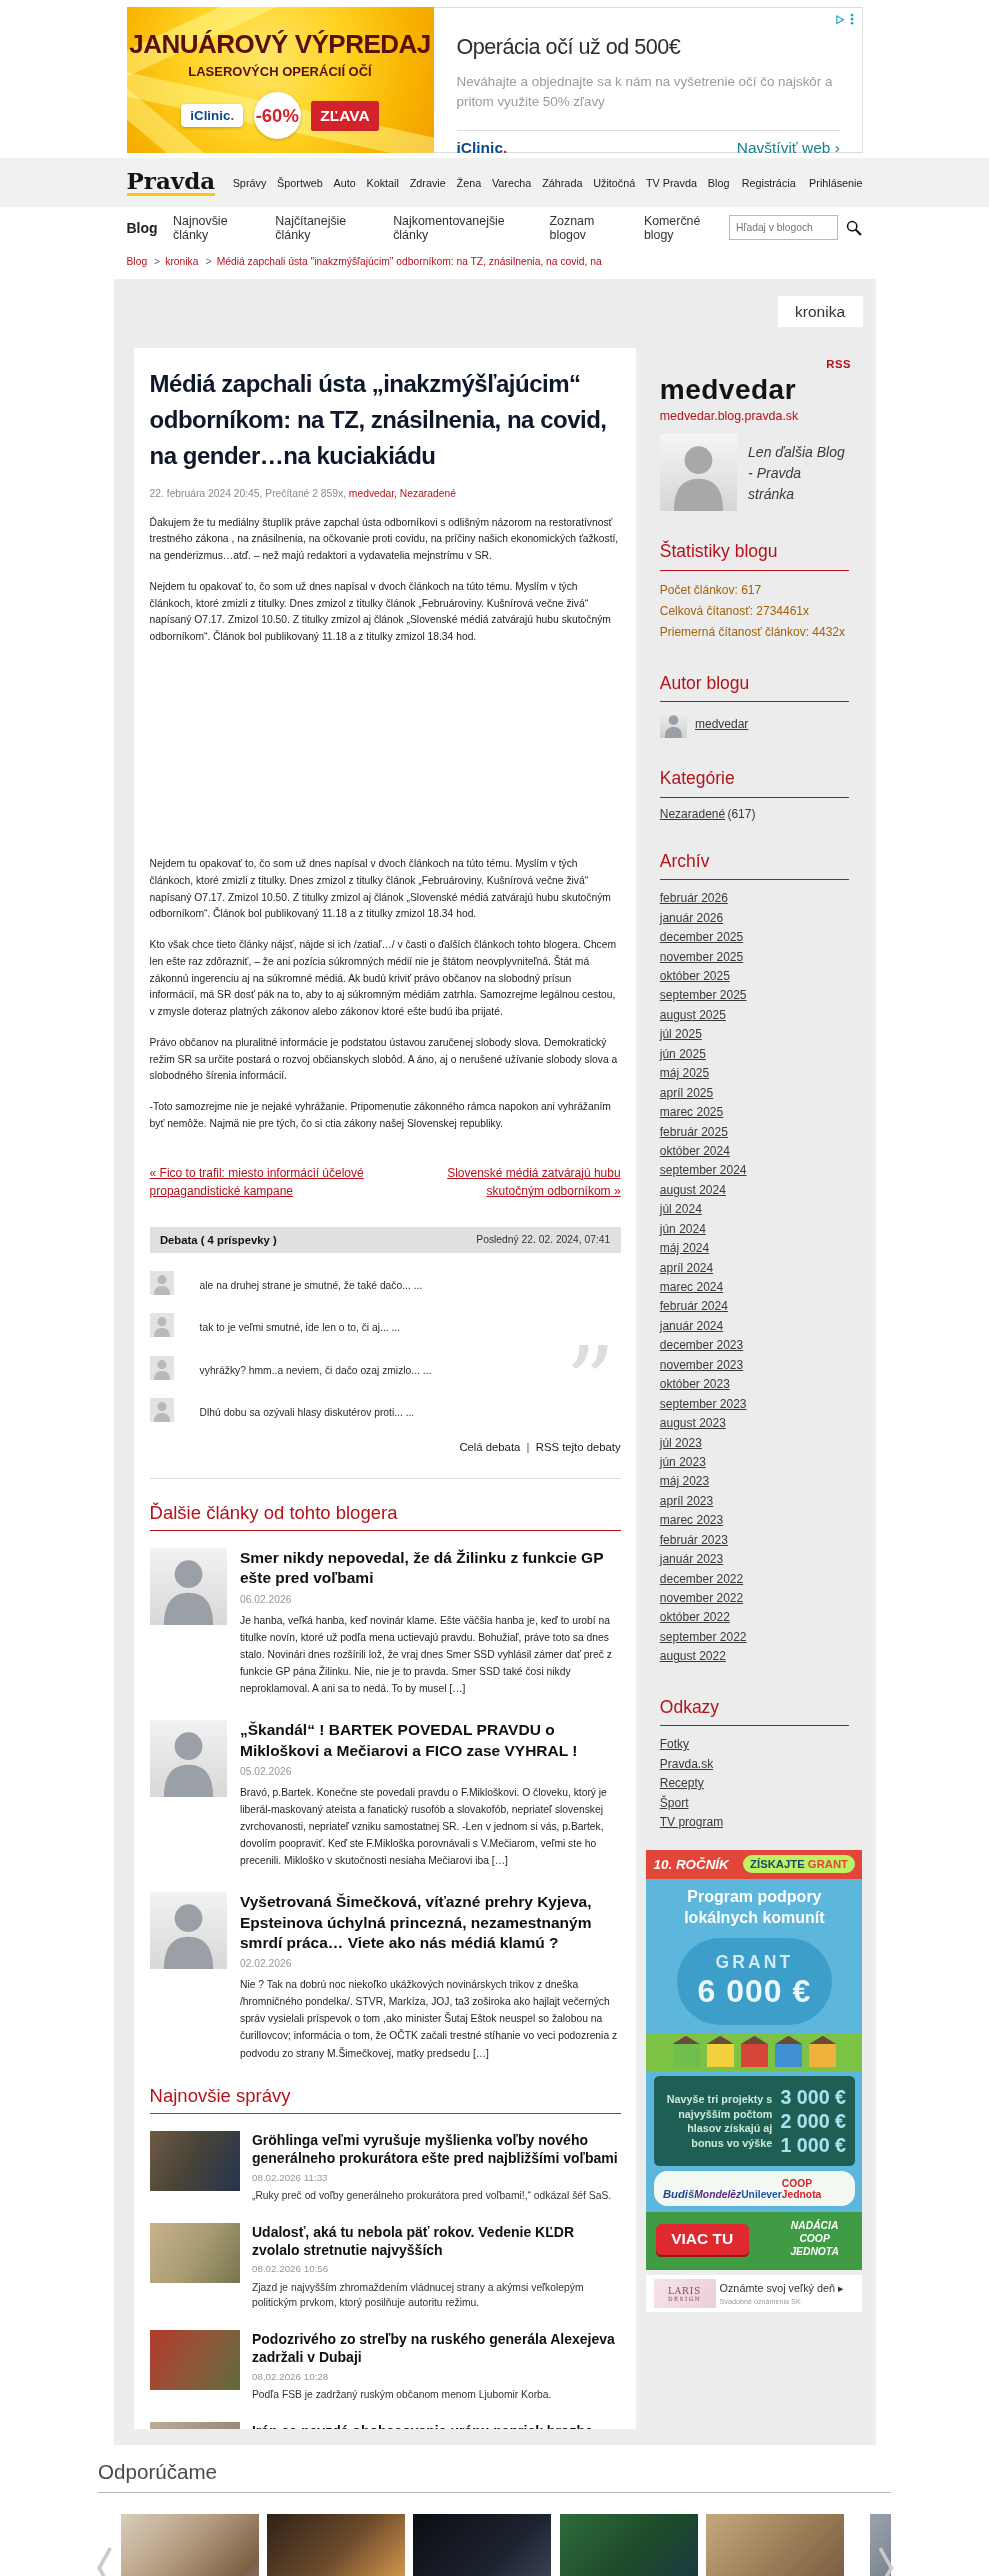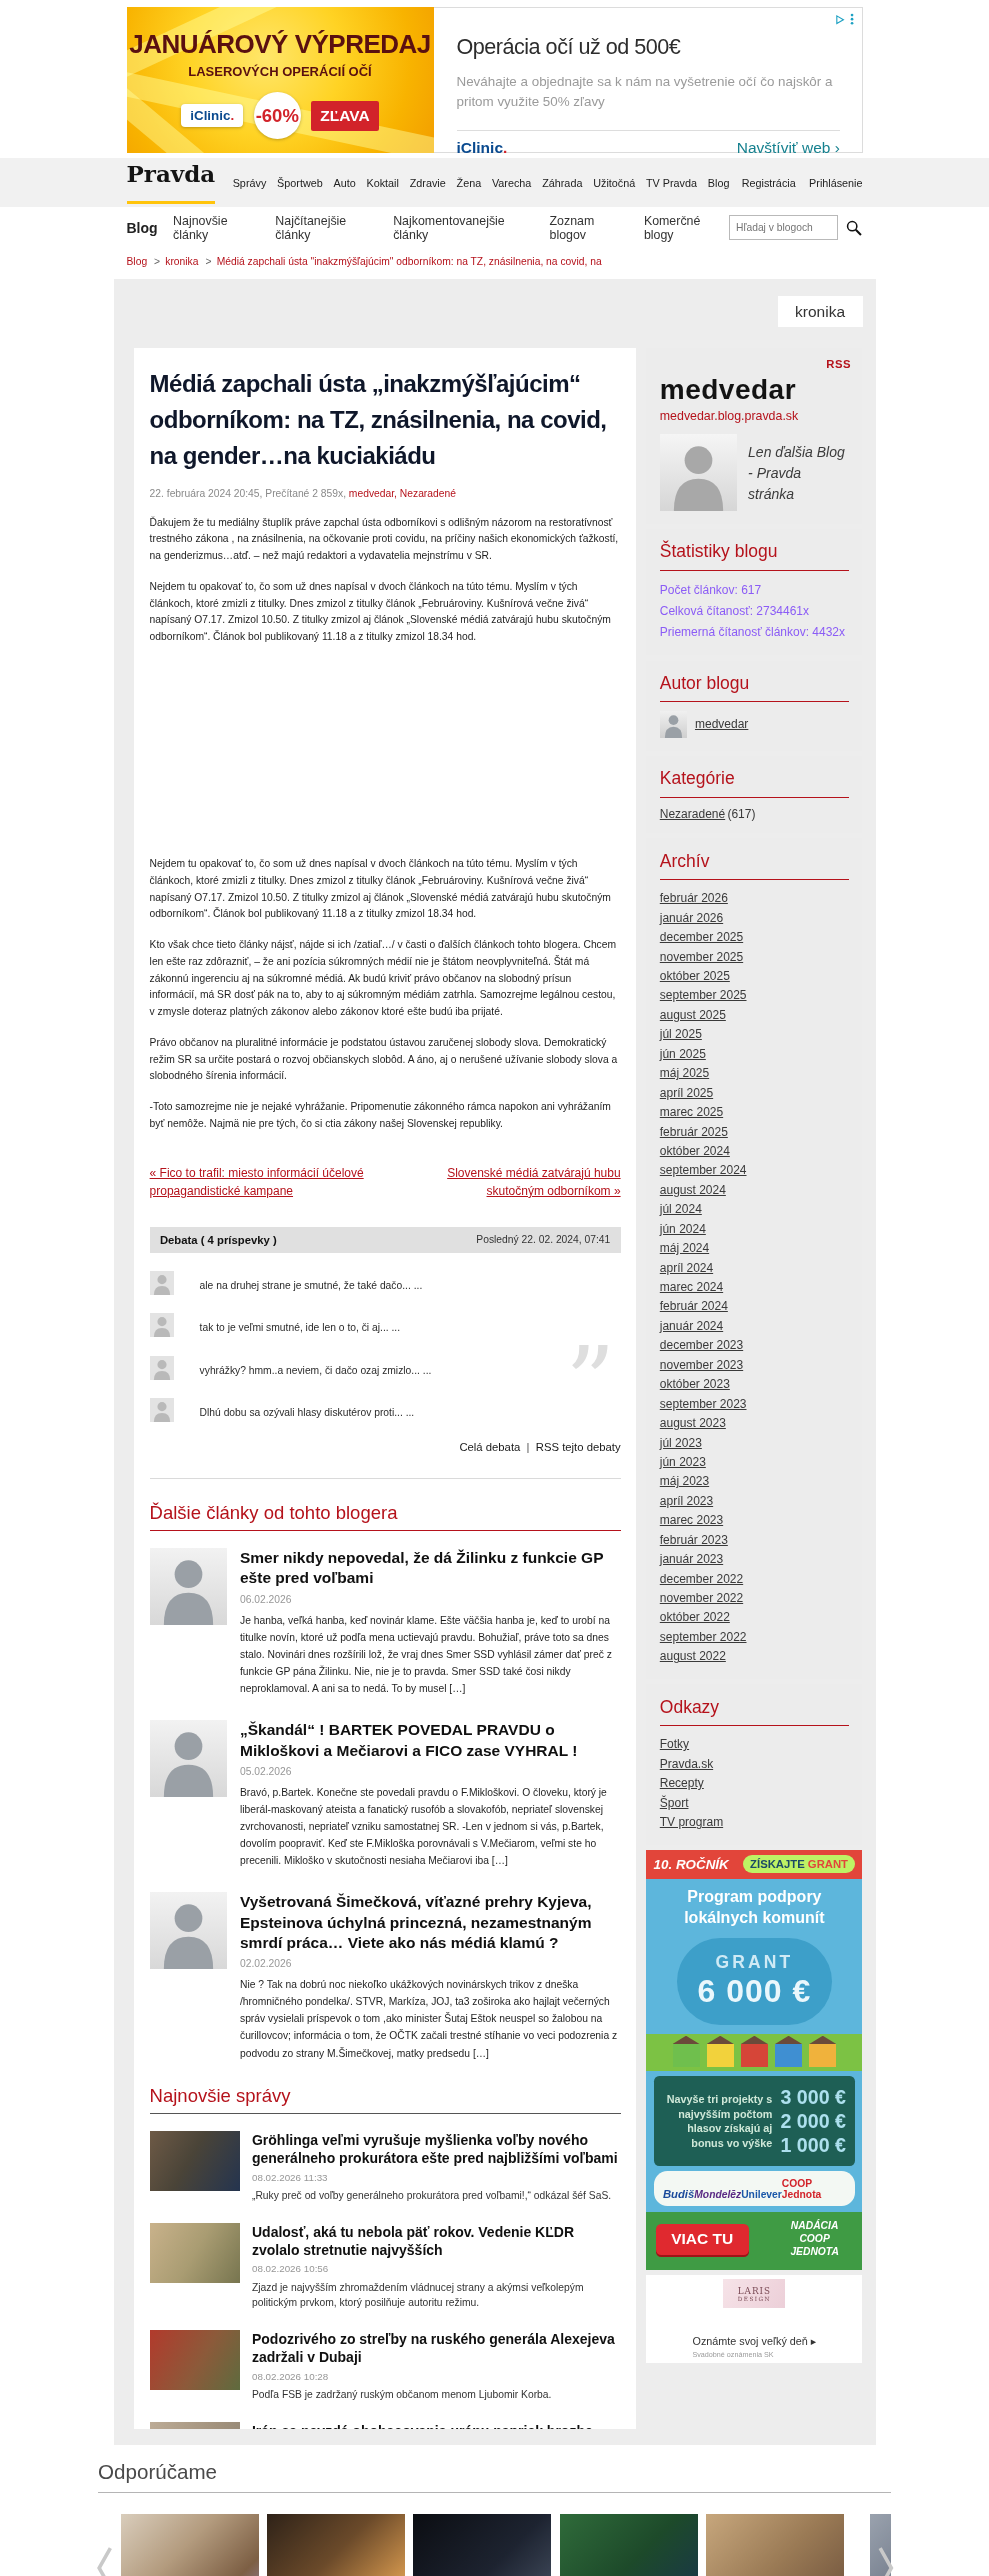--- a/index.html
+++ b/index.html
@@ -28,21 +28,21 @@
   .ta-bottom { border-top:0.5px solid #ddd; margin-top:17.5px; padding:8.2px 0; display:flex; justify-content:space-between; align-items:center; }
   .ta-brand { font-size:15.5px; font-weight:bold; color:#0a4a8f; }
   .ta-brand em { color:#d2232a; font-style:normal; }
   .ta-cta { font-size:15.5px; color:#16818f; }
 
   
   .hdr { background:#f1f1f1; height:49px; margin-top:5.2px; }
   .wrap { width:736px; margin:0 auto; }
   .hdr-in { display:flex; align-items:center; height:49px; }
   .logo { font-family:"DejaVu Serif", serif; font-size:23px; font-weight:bold; color:#141414;
-    border-bottom:3.6px solid #ffc40c; line-height:1.0; padding-bottom:16px; margin-right:17.5px; }
+    border-bottom:3.6px solid #ffc40c; line-height:1.0; padding-bottom:1px; margin-right:17.5px; }
   .hnav-wrap { display:flex; gap:10.8px; }
   .hnav { font-size:10.8px; color:#222; }
   .hdr-right { margin-left:auto; display:flex; gap:13.4px; font-size:10.8px; color:#222; }
 
   
   .bnav { background:#fff; height:41px; }
   .bnav-in { display:flex; align-items:center; height:41px; }
   .bnav-title { font-size:14px; font-weight:bold; margin-right:15.5px; }
   .bnav-items { display:flex; gap:14px; }
   .bnav-items a { font-size:12.4px; color:#333; }
@@ -110,21 +110,21 @@
   .side { width:216px; display:flex; flex-direction:column; gap:5.2px; }
   .sbox { background:#ececec; padding:12.4px 13.4px; }
   .rss { position:absolute; top:9.3px; right:11.3px; color:#b5121b; font-weight:bold; font-size:11.3px; letter-spacing:0.5px; }
   .sb-top { position:relative; }
   .blogname { font-size:28px; font-weight:bold; color:#131313; letter-spacing:0.5px; margin-top:13.4px; }
   .blogurl { font-size:12.4px; color:#b5121b; margin:3.1px 0 11.3px; display:inline-block; }
   .sb-prof { display:flex; gap:11.3px; }
   .sb-avatar { width:77px; height:77px; flex:0 0 77px; background:linear-gradient(#f5f5f5,#d6d6d6); }
   .tagline { font-size:14px; font-style:italic; color:#3c3c3c; line-height:1.5; padding-top:7.2px; }
   .side-h { font-size:17.5px; color:#b5121b; padding-bottom:7.2px; border-bottom:1px solid #b5121b; margin-bottom:9.3px; font-weight:normal; }
-  .stat-row { font-size:12px; color:#8b5cf6; line-height:1.75; }
+  .stat-row { font-size:12px; color:#a16207; line-height:1.75; }
   .autor-row { display:flex; gap:8.2px; align-items:flex-start; }
   .mini-avatar { width:27px; height:27px; background:linear-gradient(#f0f0f0,#cfcfcf); }
   .side-link { display:block; font-size:12px; color:#3a3a3a; text-decoration:underline; line-height:1.62; width:max-content; }
   .side-link-inline { font-size:12px; color:#3a3a3a; text-decoration:underline; }
   .kat-count { font-size:12px; color:#3a3a3a; }
 
   
   .grant { background:#5db6dc; overflow:hidden; }
   .g-ribbon { display:flex; align-items:center; background:#e2453a; padding:5.2px 7.2px; gap:5.2px; }
   .g-rtext { color:#fff; font-weight:bold; font-style:italic; font-size:13.4px; flex:1; }
@@ -144,21 +144,21 @@
   .g-sponsors { background:#f3f8f3; border-radius:13.4px; margin:3.1px 7.2px 6.2px; padding:6.2px 9.3px; display:flex; justify-content:space-between; align-items:flex-end; }
   .s-budis { color:#1b4a9b; font-weight:bold; font-style:italic; font-size:11.3px; }
   .s-mondelez { color:#5a2a84; font-weight:bold; font-style:italic; font-size:10.3px; }
   .s-unilever { color:#1a57a8; font-weight:bold; font-size:10.3px; }
   .s-coop { color:#d2232a; font-weight:bold; font-size:10.3px; }
   .g-footer { background:#3f9b44; display:flex; justify-content:space-between; align-items:center; padding:8.2px 9.3px 11.3px; }
   .g-cta { background:#e0292f; color:#fff; font-weight:bold; font-size:15.5px; padding:6.2px 15.5px; border-radius:5.2px; border:none; box-shadow:0 2.1px 0 #9e1418; cursor:pointer; font-family:"Liberation Sans",sans-serif; }
   .g-found { color:#fff; font-weight:bold; font-style:italic; font-size:10.3px; text-align:center; width:77px; line-height:1.25; }
 
   
-  .laris { background:#fff; display:flex; align-items:center; gap:27px; padding:4.1px 7.2px;flex-direction:column; }
+  .laris { background:#fff; display:flex; align-items:center; gap:4px; padding:4.1px 7.2px; }
   .laris-logo { width:62px; height:29px; background:linear-gradient(120deg,#f6e3e8,#eccfd8); display:flex; flex-direction:column; align-items:center; justify-content:center; font-family:"DejaVu Serif",serif; color:#7a4a55; }
   .laris-logo .l1 { font-size:8.8px; letter-spacing:1px; }
   .laris-logo .l2 { font-size:5.7px; letter-spacing:1.5px; }
   .laris-text { font-size:10.8px; color:#333; }
   .laris-sub { font-size:7.2px; color:#9a9a9a; margin-top:2.1px; }
 
   
   .reco { width:793px; margin:15.5px auto 0; }
   .reco-h { font-size:20.6px; color:#4a4a4a; font-weight:normal; padding-bottom:7.2px; border-bottom:0.5px solid #b5b5b5; margin-bottom:21.6px; }
   .carousel { position:relative; padding:0 23px; }

